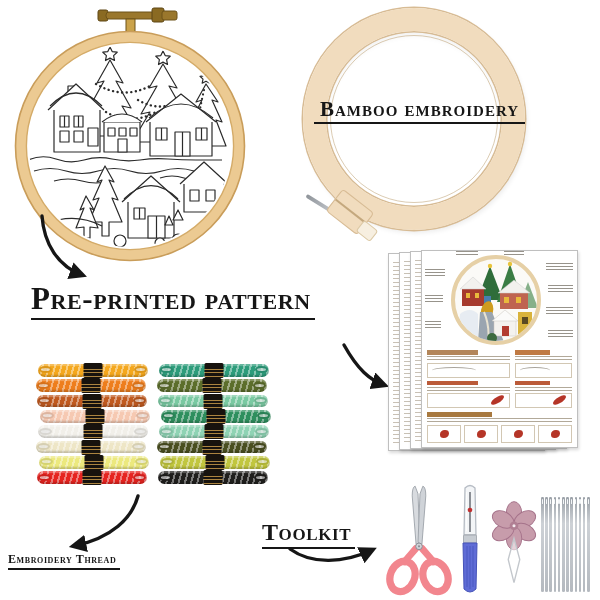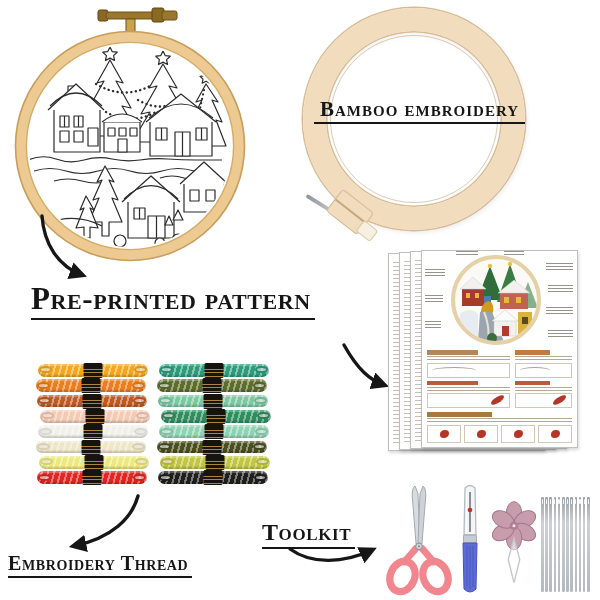--- a/index.html
+++ b/index.html
@@ -5,21 +5,21 @@
   html,body{margin:0;padding:0;background:#ffffff;}
   .canvas{position:relative;width:600px;height:600px;background:#fff;overflow:hidden;
           font-family:"Liberation Serif",serif;color:#161616;}
 
   
   .lbl{position:absolute;font-variant:small-caps;font-weight:700;letter-spacing:.6px;
        color:var(--ink,#161616);border-bottom:2px solid var(--ink,#161616);
        line-height:1.05;padding:0 4px 2px 0;white-space:nowrap;}
   .lbl-pattern{left:19px;top:283px;font-size:31px;margin-left:12px;}
   .lbl-guide{left:227px;top:314px;font-size:20px;}
-  .lbl-thread{left:8px;top:553px;font-size:20px;}
+  .lbl-thread{left:8px;top:553px;font-size:12px;}
   .lbl-toolkit{left:262px;top:520px;font-size:24px;}
 
   
   .arrow{position:absolute;}
 
   
   .pattern-hoop{position:absolute;left:10px;top:0px;width:240px;height:262px;}
 
   
   .bamboo-hoop{position:absolute;left:300px;top:6px;width:228px;height:236px;}

